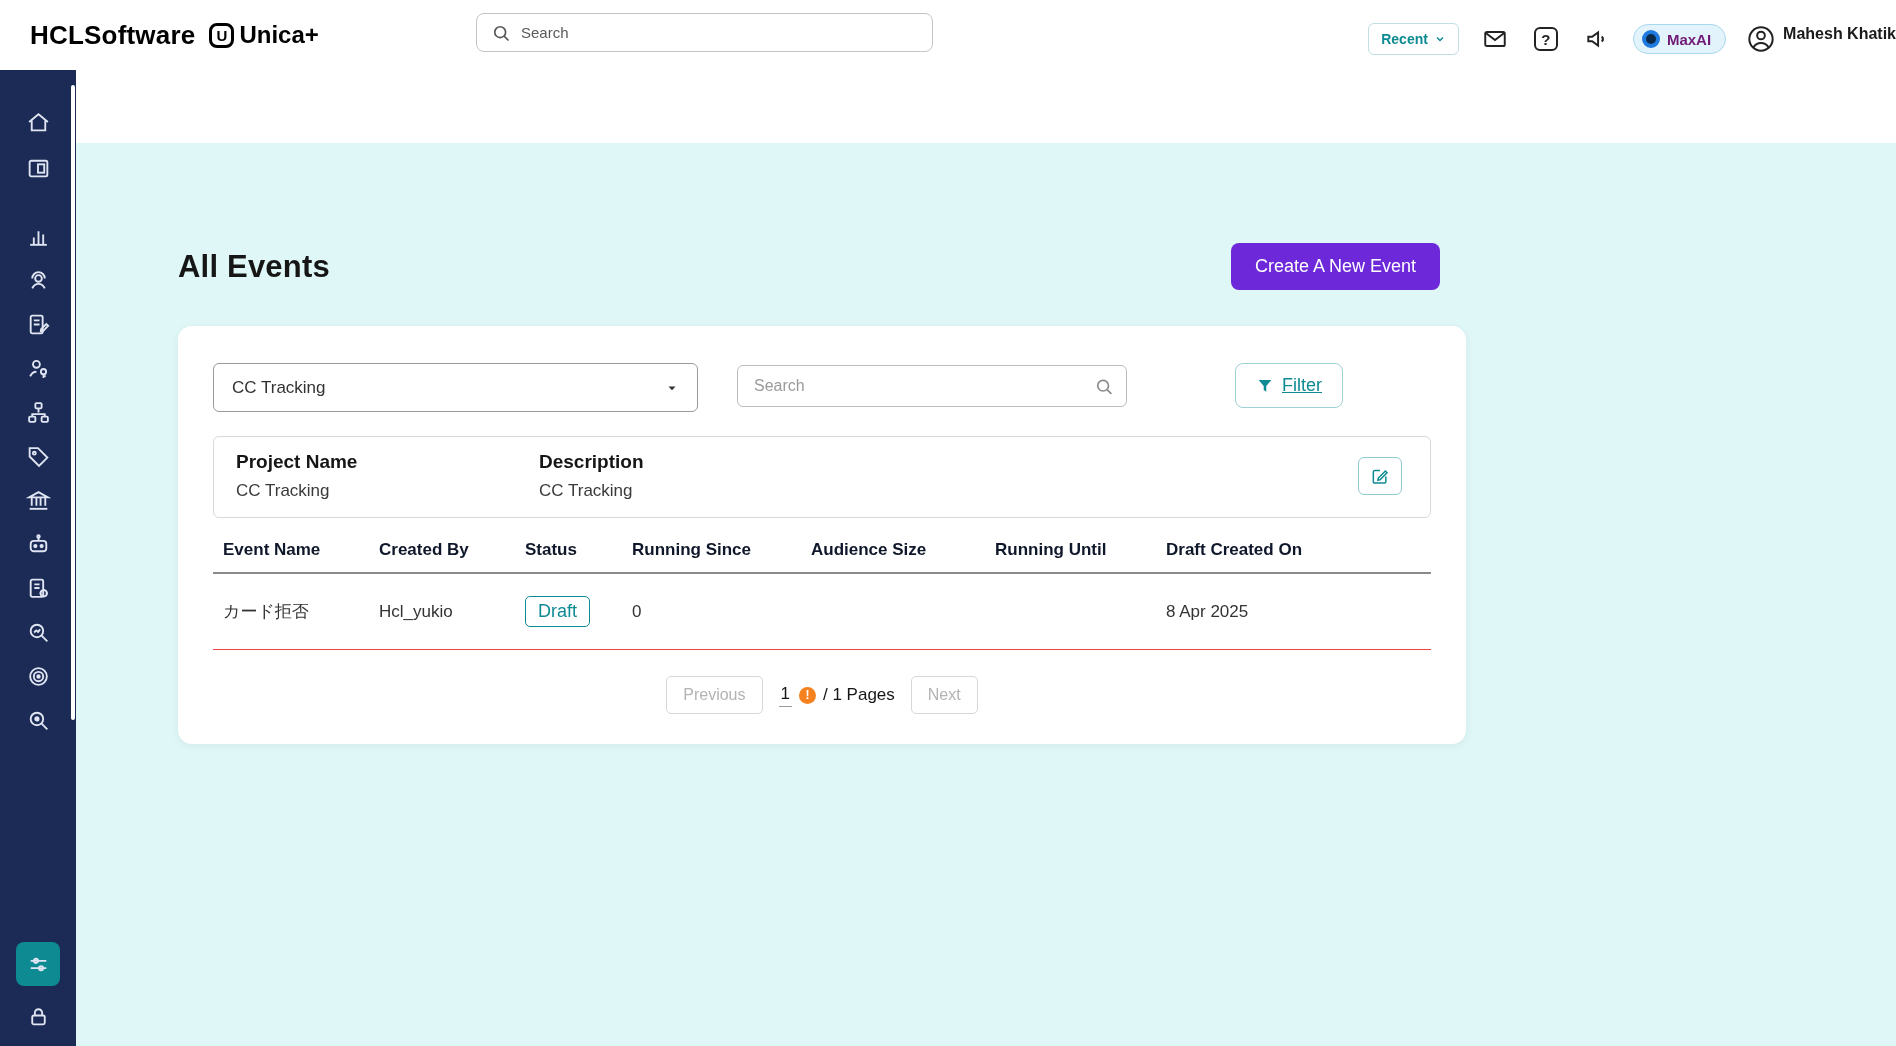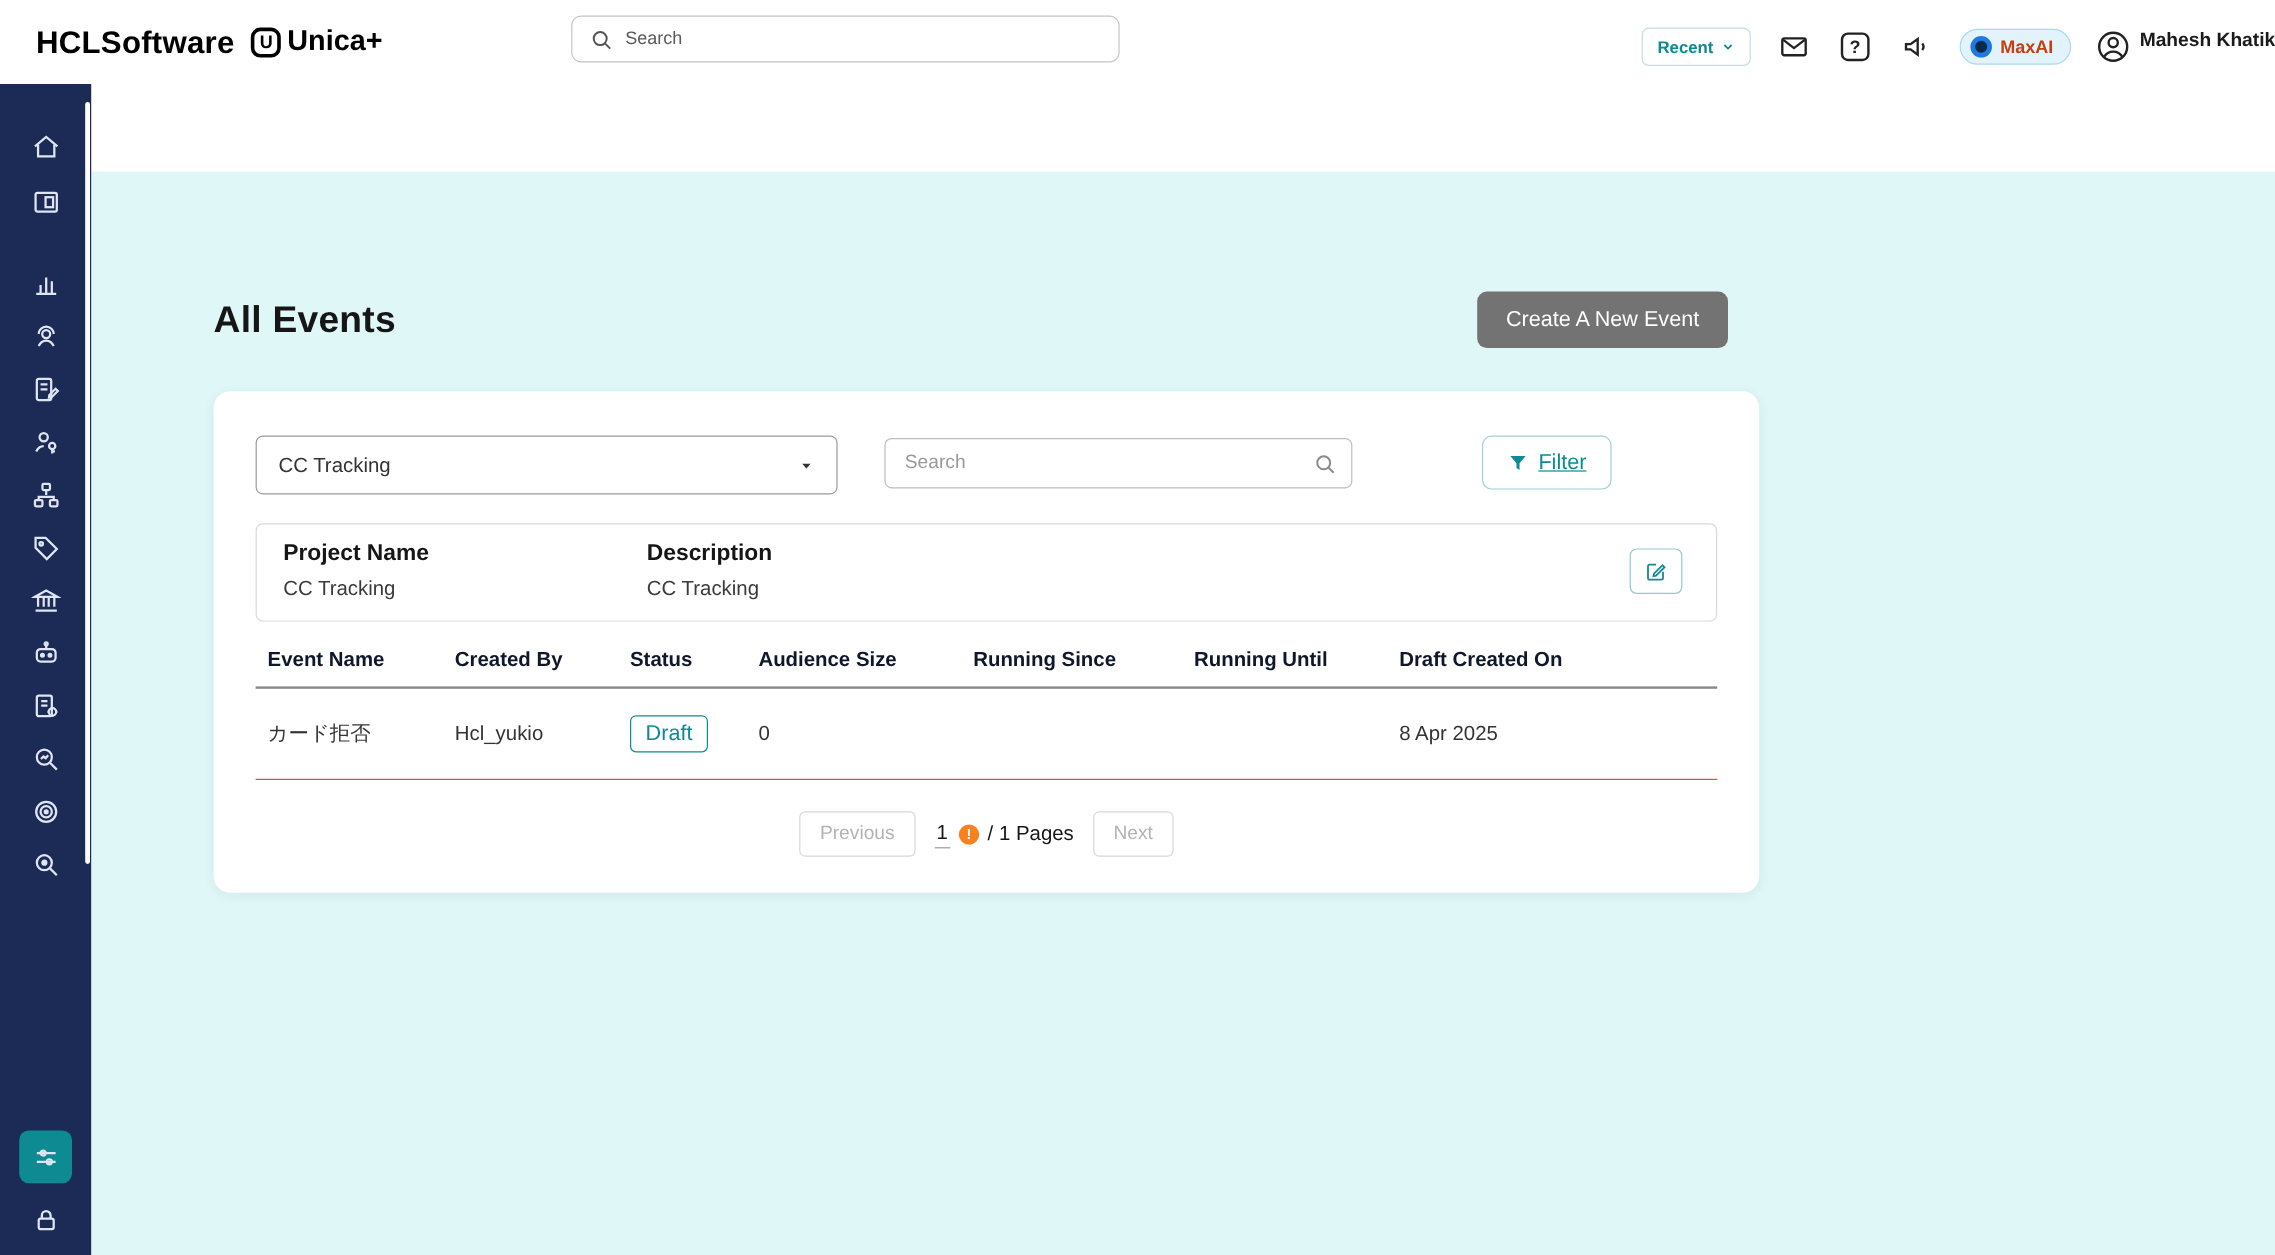--- a/index.html
+++ b/index.html
@@ -34,21 +34,21 @@
   .icon-btn { background:none; border:none; cursor:pointer; display:flex;
     align-items:center; justify-content:center; width:30px; height:30px; }
   .help-box { width:24px; height:24px; border:2px solid #222; border-radius:6px;
     display:flex; align-items:center; justify-content:center; font-size:15px;
     font-weight:700; color:#222; }
   .maxai-pill { display:flex; align-items:center; gap:7px; background:#e2f3fc;
     border:1px solid #a8d8ee; border-radius:17px; padding:5px 14px 5px 8px;
     cursor:pointer; }
   .maxai-circle { width:18px; height:18px; border-radius:50%;
     border:4px solid #1f7ae0; background:#0b2a4a; }
-  .maxai-label { font-size:15px; font-weight:800; color:#c2410c; }
+  .maxai-label { font-size:15px; font-weight:800; color:#701a75; }
   .user-wrap { display:flex; align-items:flex-start; gap:8px; }
   .user-name { font-size:16px; font-weight:700; color:#1a1a1a; white-space:nowrap; }
 
   
   .sidebar { position:absolute; left:0; top:70px; width:76px; height:976px;
     background:#1c2b55; z-index:4; }
   .side-icons { display:flex; flex-direction:column; align-items:center;
     padding-top:30px; }
   .side-item { width:44px; height:44px; display:flex; align-items:center;
     justify-content:center; color:#dfe5f2; cursor:pointer; border-radius:8px; }
@@ -62,21 +62,21 @@
 
   
   .main { position:absolute; left:76px; top:70px; width:1820px; height:976px;
     background:#e0f7f8; }
   .white-strip { height:73px; background:#ffffff; }
   .content { margin-left:102px; width:1288px; }
 
   .heading-row { display:flex; align-items:center; justify-content:space-between;
     margin-top:100px; padding-right:26px; }
   .page-title { font-size:31px; font-weight:700; color:#161616; letter-spacing:.2px; }
-  .create-btn { background:#737373; color:#ffffff; border:none; border-radius:8px;
+  .create-btn { background:#6d28d9; color:#ffffff; border:none; border-radius:8px;
     font-size:18px; padding:13px 24px; cursor:pointer;
     font-family:"Liberation Sans", sans-serif; }
 
   
   .card { margin-top:36px; background:#ffffff; border-radius:14px;
     box-shadow:0 2px 10px rgba(0,0,0,.06); padding:37px 35px 30px 35px; }
 
   .filters-row { display:flex; align-items:flex-start; }
   .project-select { width:485px; height:49px; border:1px solid #9a9a9a;
     border-radius:6px; display:flex; align-items:center; justify-content:space-between;
@@ -356,22 +356,22 @@
               <path d="M10 14.5l8.5-8.5 2 2L12 16.5l-2.5.5z"></path>
             </svg>
         </button>
       </div>
 
       <div class="table">
         <div class="t-head">
           <div>Event Name</div>
           <div>Created By</div>
           <div>Status</div>
+          <div>Running Since</div>
           <div>Audience Size</div>
-          <div>Running Since</div>
           <div>Running Until</div>
           <div>Draft Created On</div>
         </div>
         <div class="t-row">
           <div>カード拒否</div>
           <div>Hcl_yukio</div>
           <div><span class="status-badge">Draft</span></div>
           <div>0</div>
           <div></div>
           <div></div>

